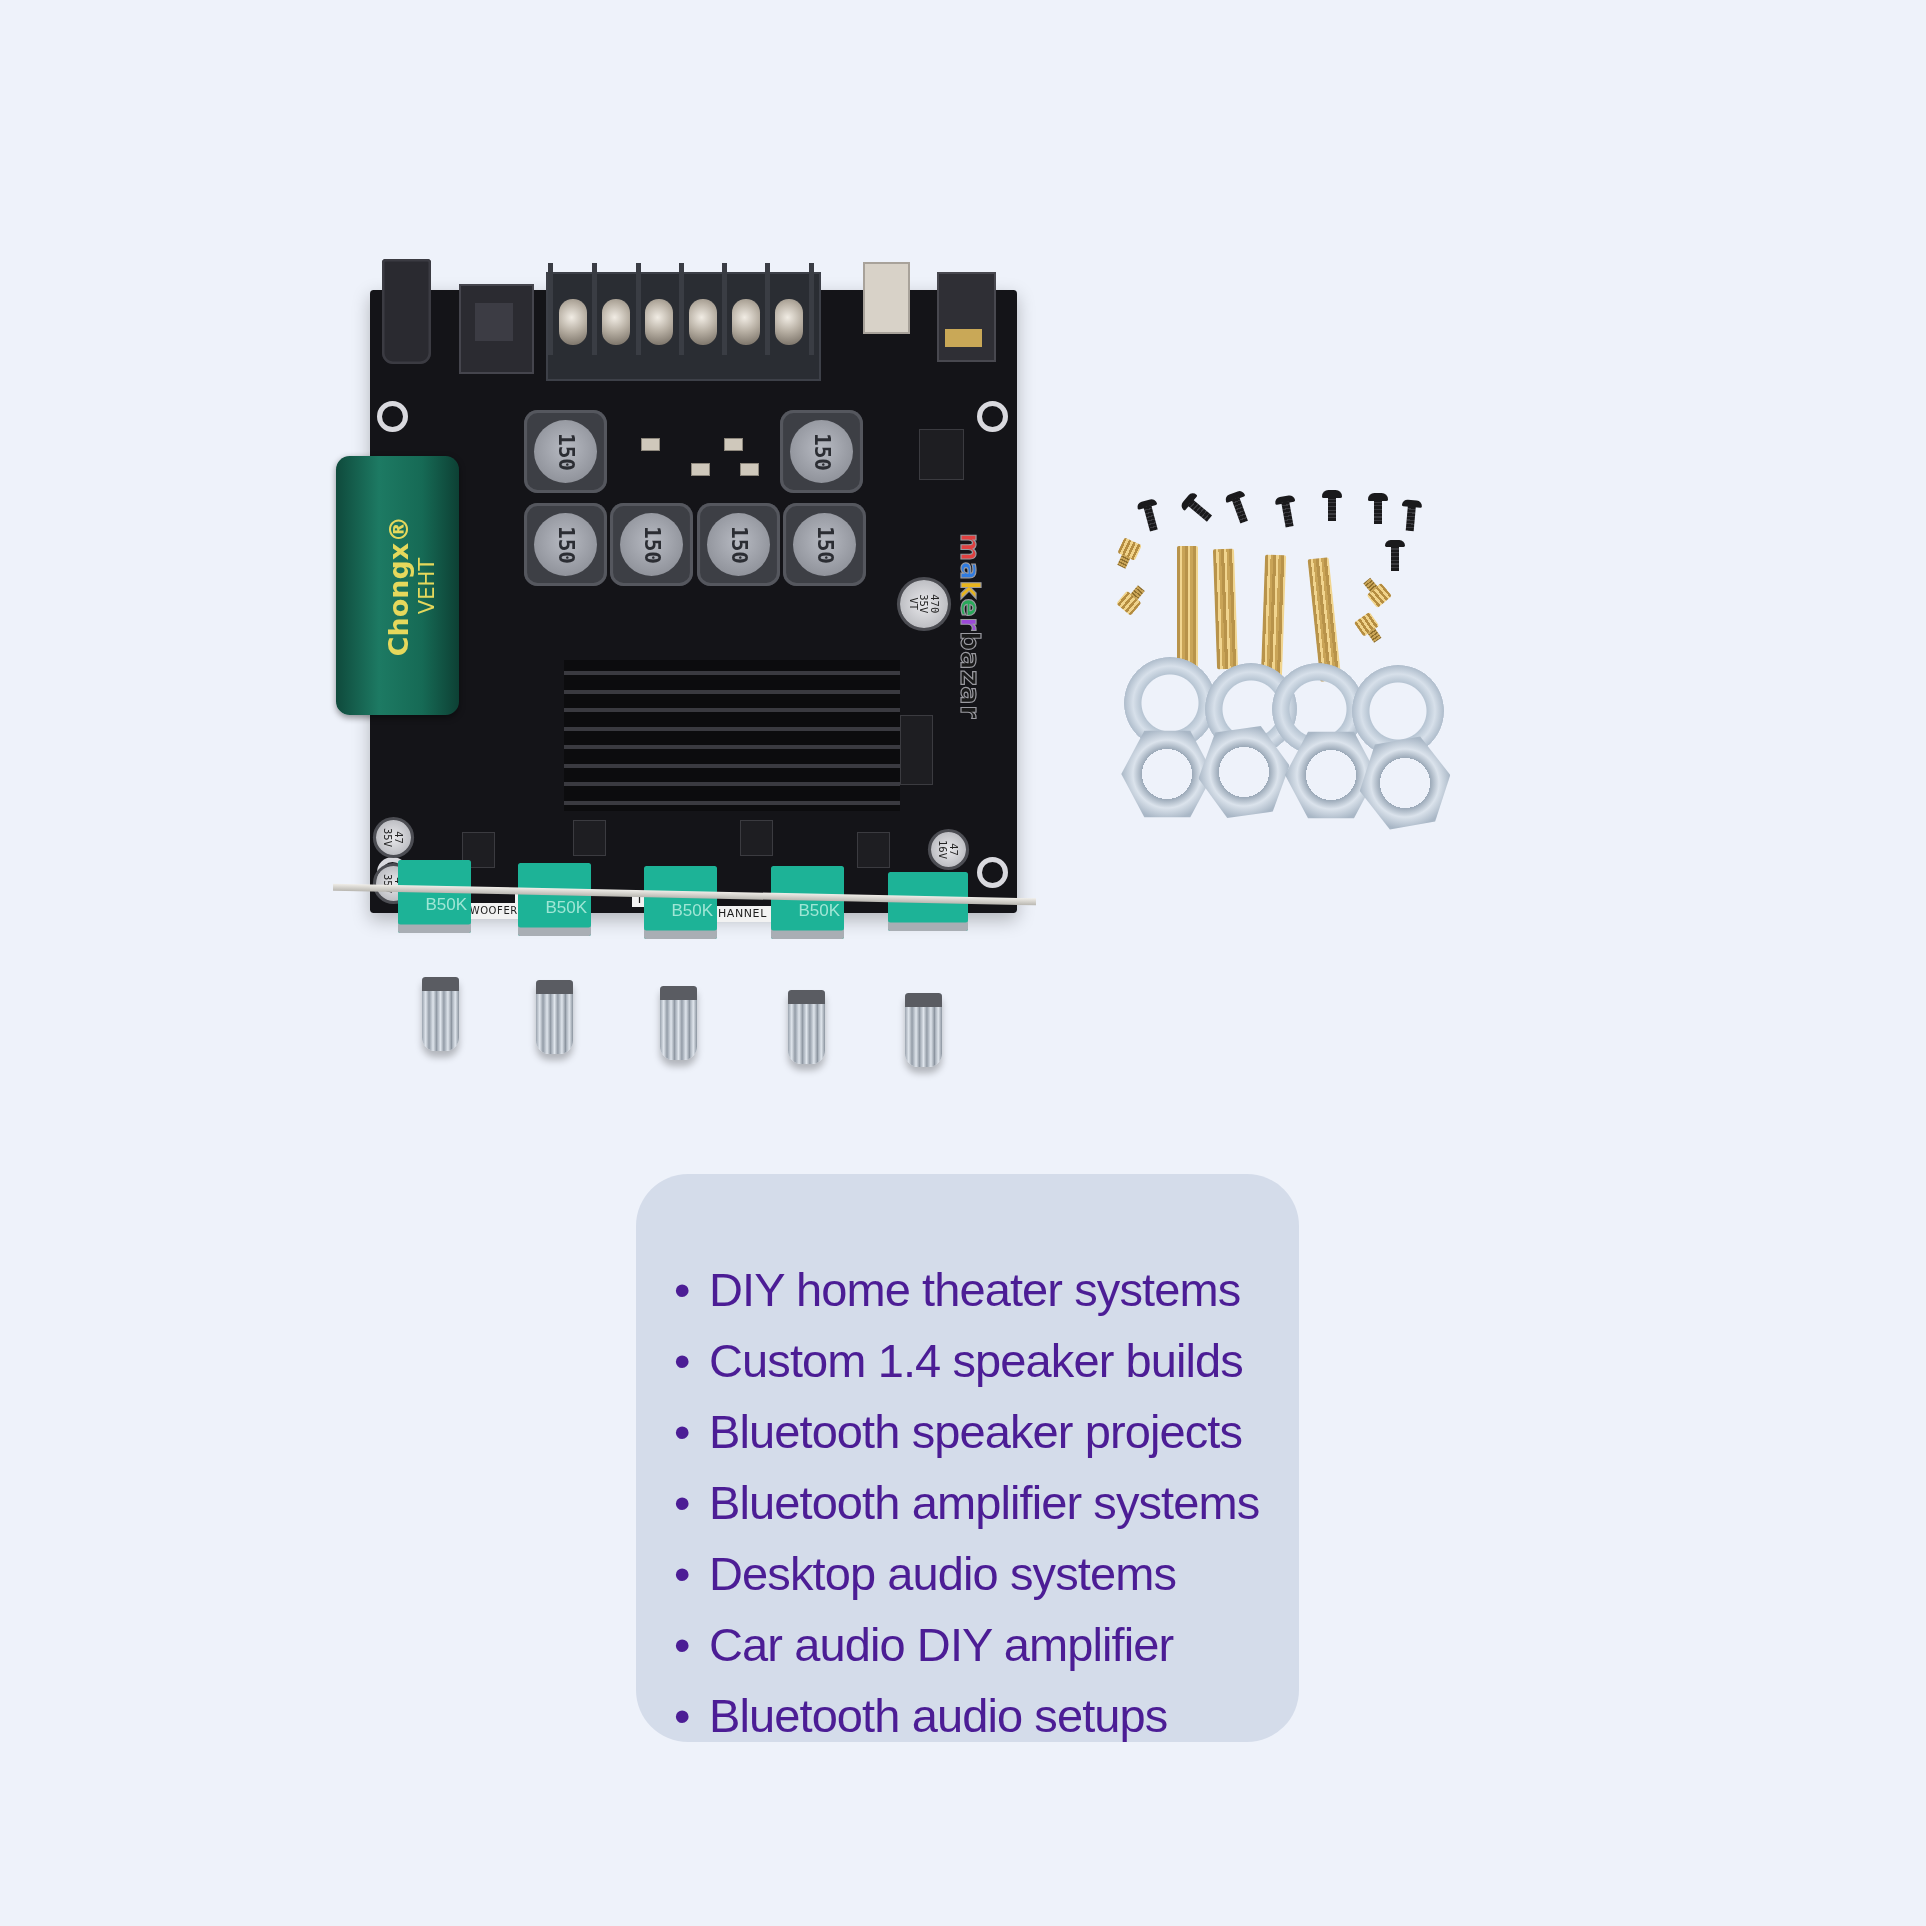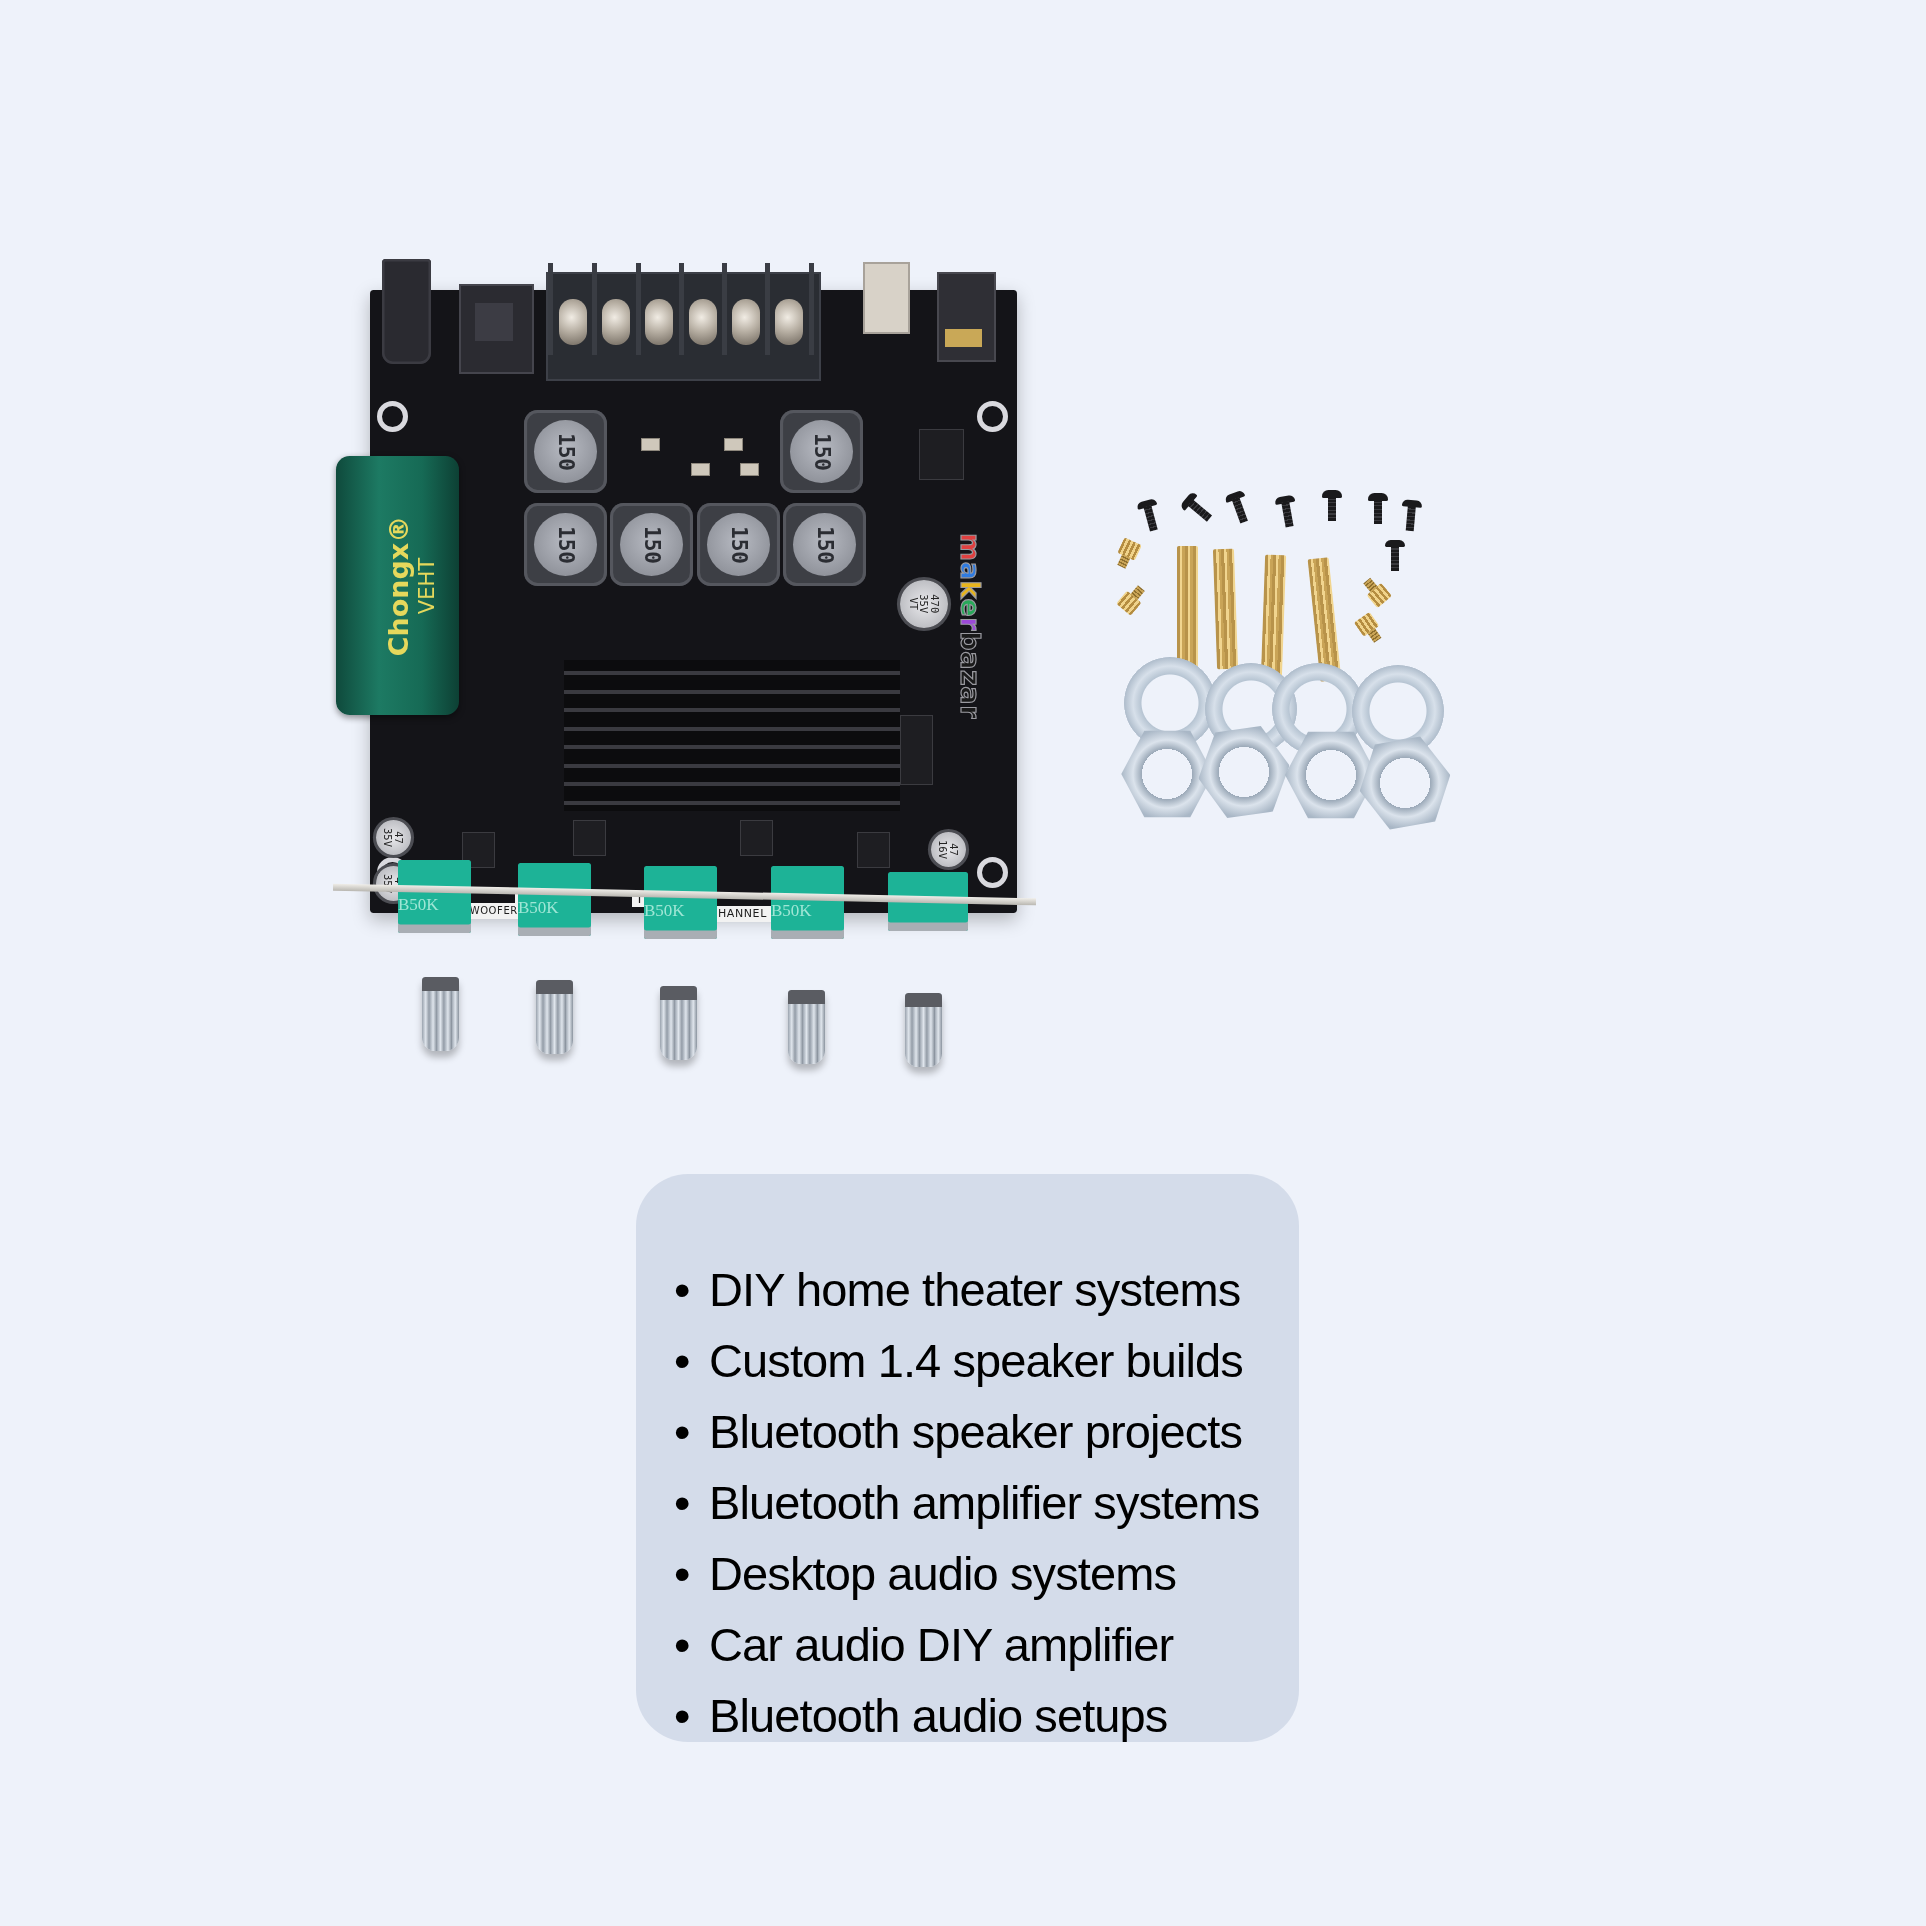--- a/index.html
+++ b/index.html
@@ -91,22 +91,22 @@
     padding: 0 3.7px; font-family: "DejaVu Sans", sans-serif; letter-spacing: 0.6px;
   }
 
   
   .pot {
     width: 73px; height: 73px;
     background: #1db397; border-radius: 2.5px;
     box-shadow: inset 0 -8.6px 0 #a9aeb4;
   }
   .pot span {
-    position: absolute; left: 0; right: 4px; top: 35px; text-align: left;
-    color: #9fe6d5; font-size: 17px; font-family: Liberation Serif, serif;
+    position: absolute; left: 0; right: 4px; top: 35px; text-align: right;
+    color: #9fe6d5; font-size: 17px; font-family: Liberation Sans, sans-serif;
   }
   #front-plate {
     left: 0; top: 638px; width: 703px; height: 7.4px;
     background: linear-gradient(#f0eee9, #b9b7b1);
     transform: skewY(1.2deg);
   }
   .knob {
     width: 37px; height: 74px; border-radius: 3.7px 3.7px 13.6px 13.6px;
     background: repeating-linear-gradient(90deg, #9aa3ae 0px, #dfe5ec 3.7px, #8a939e 7.4px);
     box-shadow: 0 6.2px 7.4px rgba(0,0,0,0.25);
@@ -161,21 +161,21 @@
   }
   #applications-title {
     position: absolute; left: 0; right: 0; top: 7.4px;
     text-align: center; font-weight: bold; font-size: 52px; color: #0b0b0b;
     font-family: "Liberation Sans", sans-serif; letter-spacing: -0.6px;
   }
   #applications-list {
     position: absolute; left: 38px; top: 80px; margin: 0; padding: 0; list-style: none;
   }
   #applications-list li {
-    font-size: 47px; line-height: 71px; color: #000000; white-space: nowrap;
+    font-size: 47px; line-height: 71px; color: #4c1d95; white-space: nowrap;
     font-family: "Liberation Sans", sans-serif; letter-spacing: -0.9px;
   }
   #applications-list li .bullet { display: inline-block; width: 35px; }
 </style>
 </head>
 <body>
 
 <div id="pcb-wrap" class="abs">
   <div id="pcb" class="abs">
     <div class="abs mount-hole" style="left:7.4px; top:111px;"></div>

